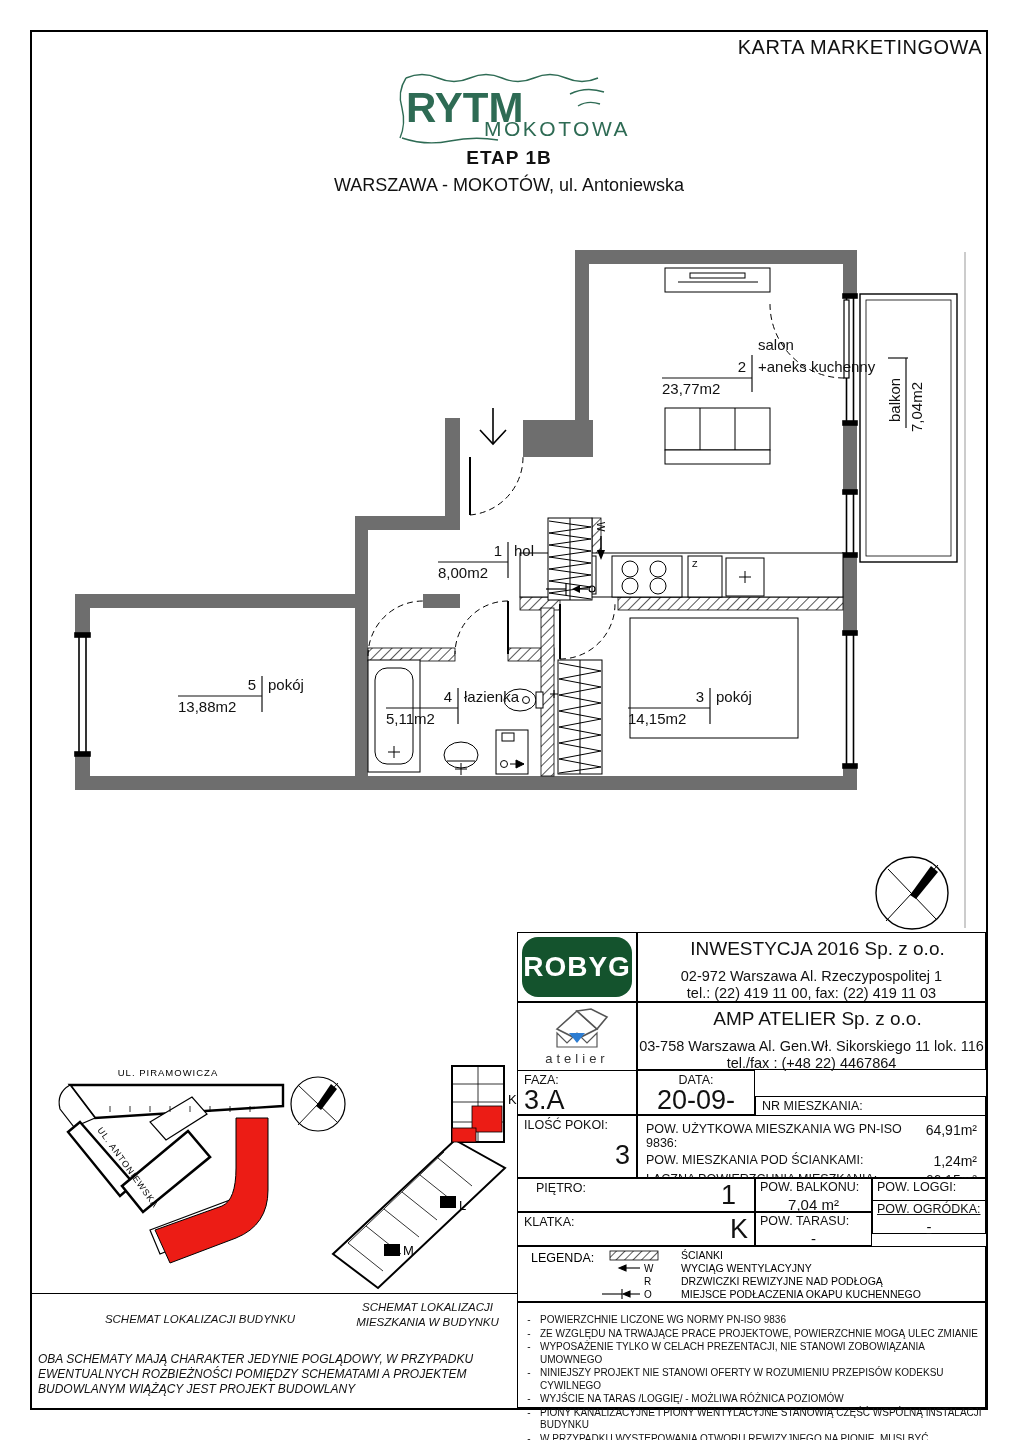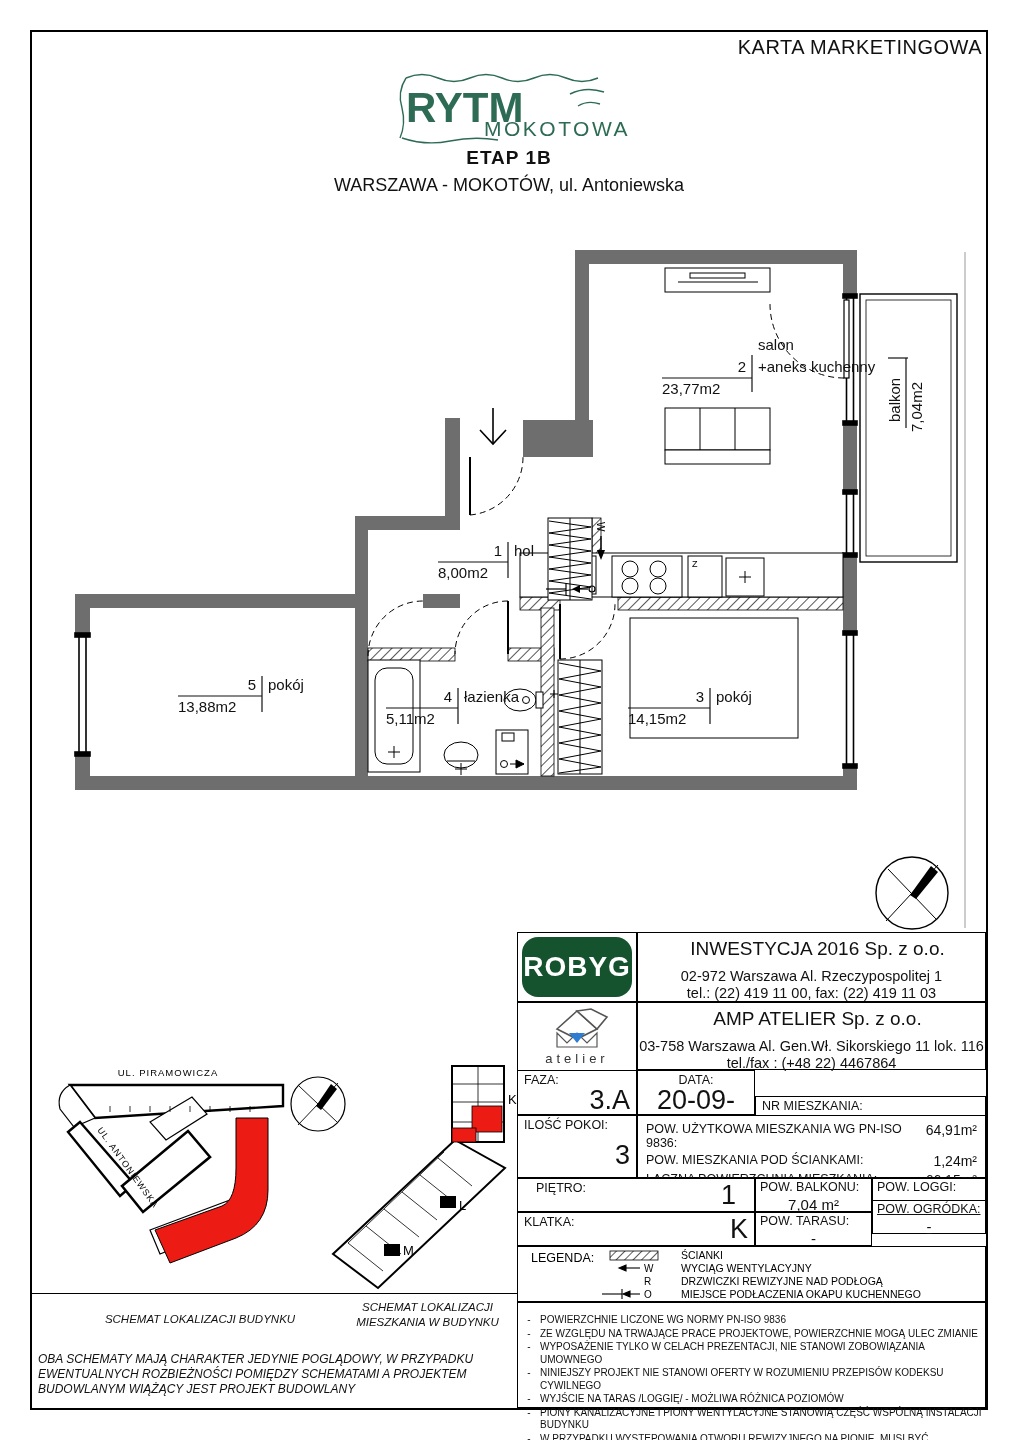--- a/index.html
+++ b/index.html
@@ -358,21 +358,21 @@
   </svg>
 </div>
 <div class="cell cinfo" style="left:637px;top:1002px;width:349px;height:68px;">
   <div class="nm">AMP ATELIER Sp. z o.o.</div>
   <div class="ad">03-758 Warszawa  Al. Gen.Wł. Sikorskiego 11 lok. 116</div>
   <div class="ph">tel./fax : (+48 22) 4467864</div>
 </div>
 
 <div class="cell" style="left:517px;top:1070px;width:120px;height:45px;padding:2px 6px;">
   <div class="lbl">FAZA:</div>
-  <div class="bigval" style="text-align:right;">3.A</div>
+  <div class="bigval" style="text-align:left;">3.A</div>
 </div>
 <div class="cell" style="left:637px;top:1070px;width:118px;height:45px;padding:2px 4px;">
   <div class="lbl" style="text-align:center;">DATA:</div>
   <div class="bigval" style="text-align:center;">20-09-2024</div>
 </div>
 <div class="cell" style="left:755px;top:1070px;width:231px;height:45px;padding:2px 6px;margin-top:26px;">
   <div class="lbl">NR MIESZKANIA:</div>
   <div style="font-size:7.5px;">INWESTYCJA/ETAP/KLATKA/PIĘTRO/NR LOKALU</div>
   <div class="bigval" style="text-align:right;margin-top:-6px;">RM/1B/K/1/1</div>
 </div>

